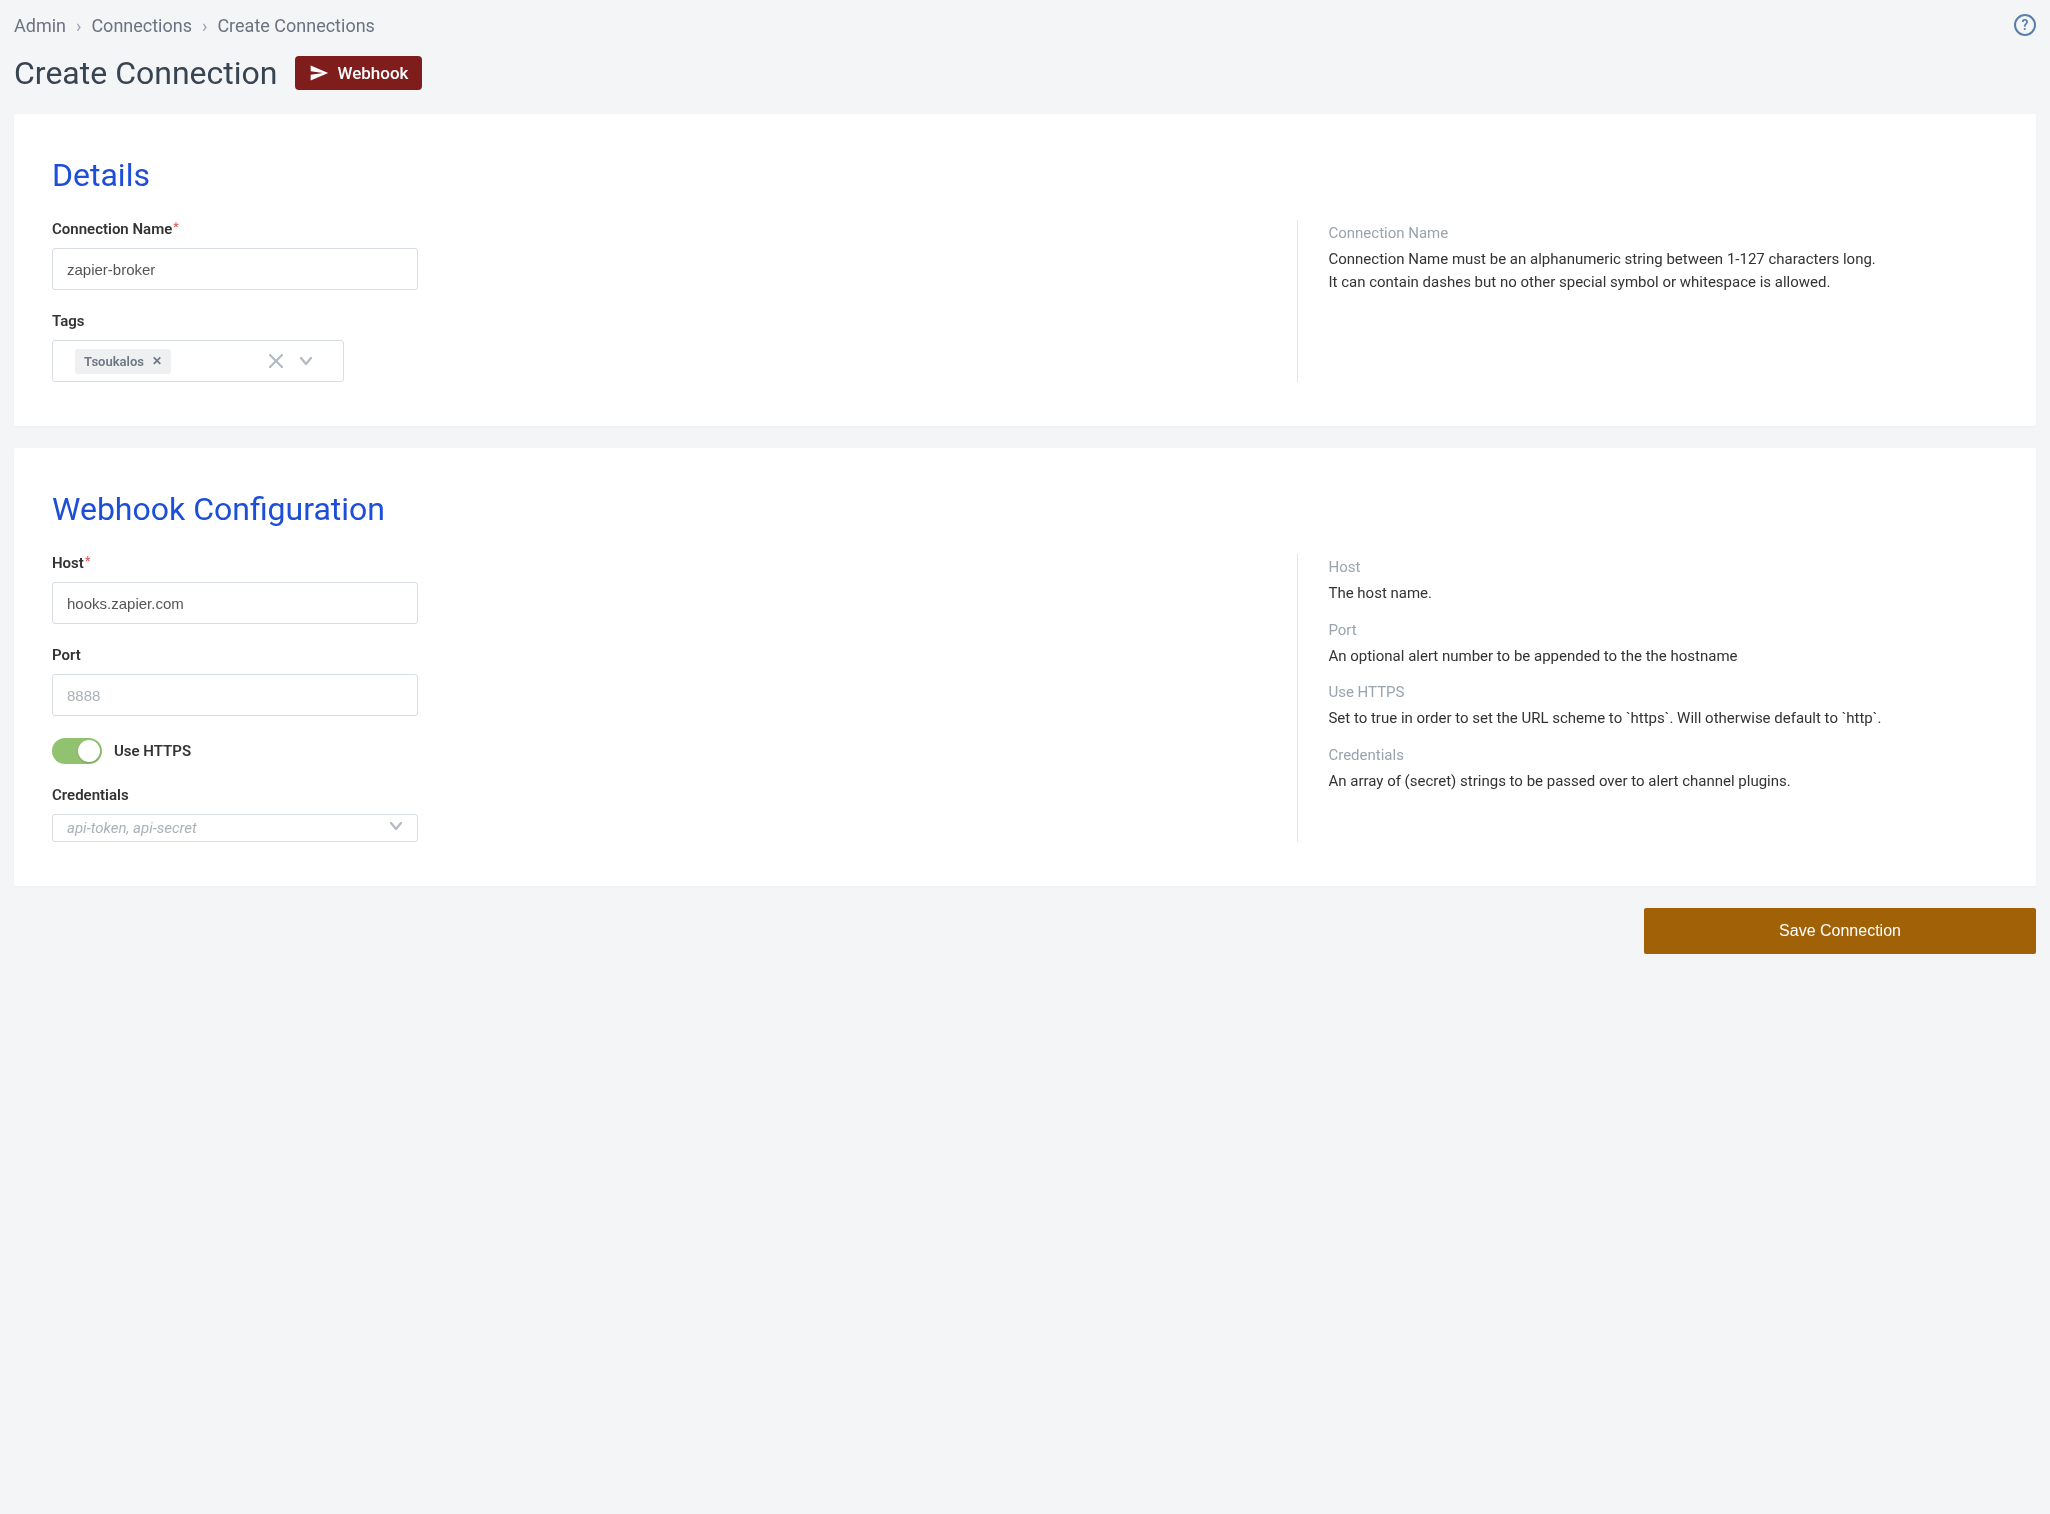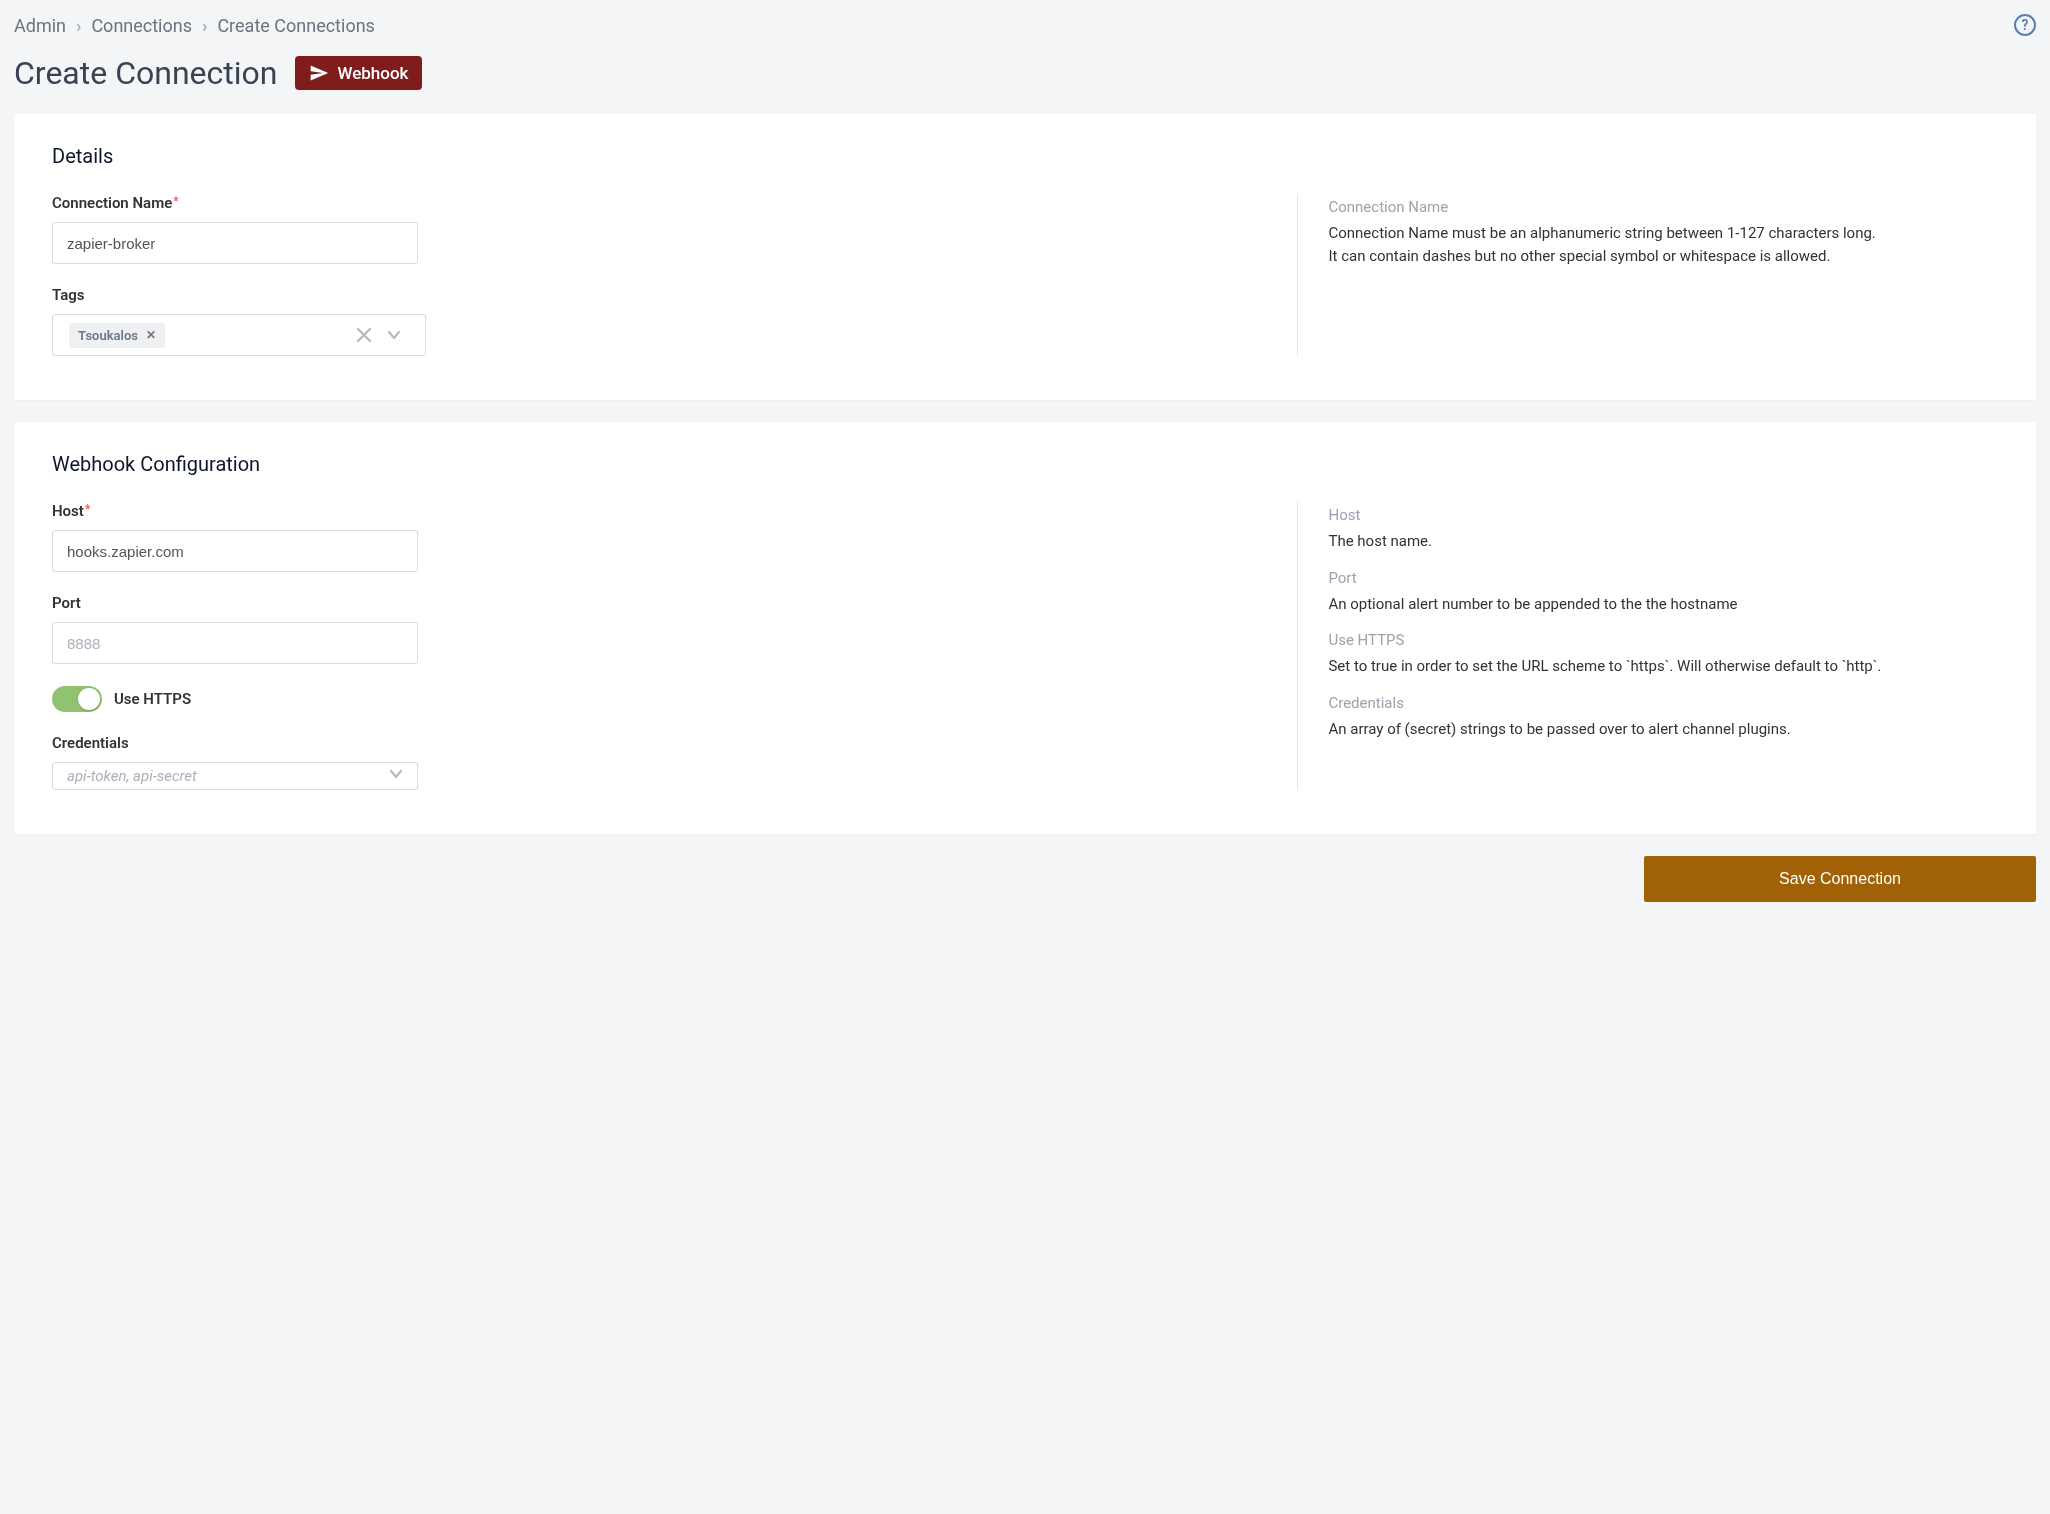--- a/index.html
+++ b/index.html
@@ -60,24 +60,25 @@
     .badge-type svg { width: 20px; height: 20px; fill: #fff; }
 
     .card {
       background: #fff;
       border-radius: 2px;
       box-shadow: 0 1px 2px rgba(0,0,0,0.03);
       margin-bottom: 22px;
       padding: 30px 38px 44px 38px;
     }
     .card-title {
-      font-size: 20px;
+      font-size: 32px;
       font-weight: 400;
-      color: #0f172a;
+      color: #1d4ed8;
       margin-bottom: 26px;
+      margin-top: 12px;
     }
     .card-body {
       display: flex;
       gap: 0;
     }
     .card-left { flex: 0 0 64%; padding-right: 30px; }
     .card-right {
       flex: 1;
       border-left: 1px solid #e3e7eb;
       padding-left: 30px;
@@ -101,27 +102,27 @@
       border-radius: 3px;
       padding: 0 14px;
       font-size: 15px;
       color: #555;
       outline: none;
     }
     .text-input::placeholder { color: #aab1ba; }
 
     
     .tags-box {
-      width: 374px;
+      width: 292px;
       min-height: 42px;
       border: 1px solid #d8dde3;
       border-radius: 3px;
       display: flex;
       align-items: center;
-      padding: 5px 16px;
+      padding: 5px 22px;
     }
     .tag-chip {
       background: #eef0f2;
       border-radius: 3px;
       padding: 5px 9px;
       display: inline-flex;
       align-items: center;
       gap: 8px;
       font-size: 13px;
       font-weight: 600;

